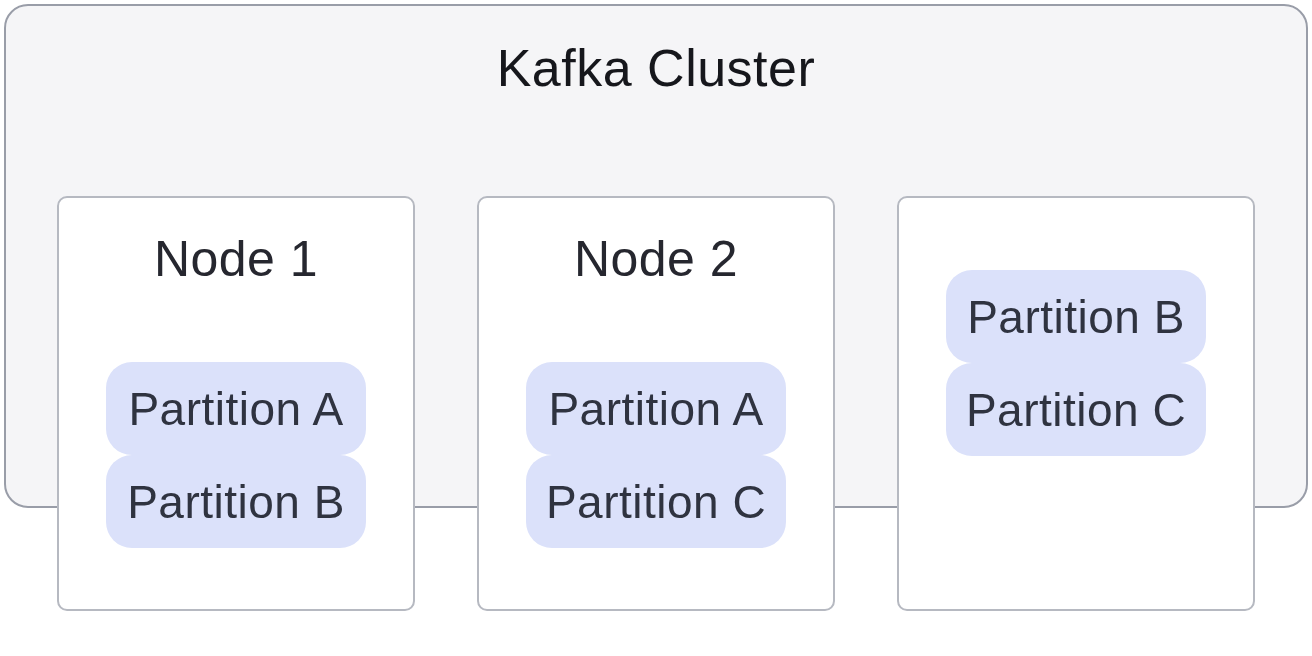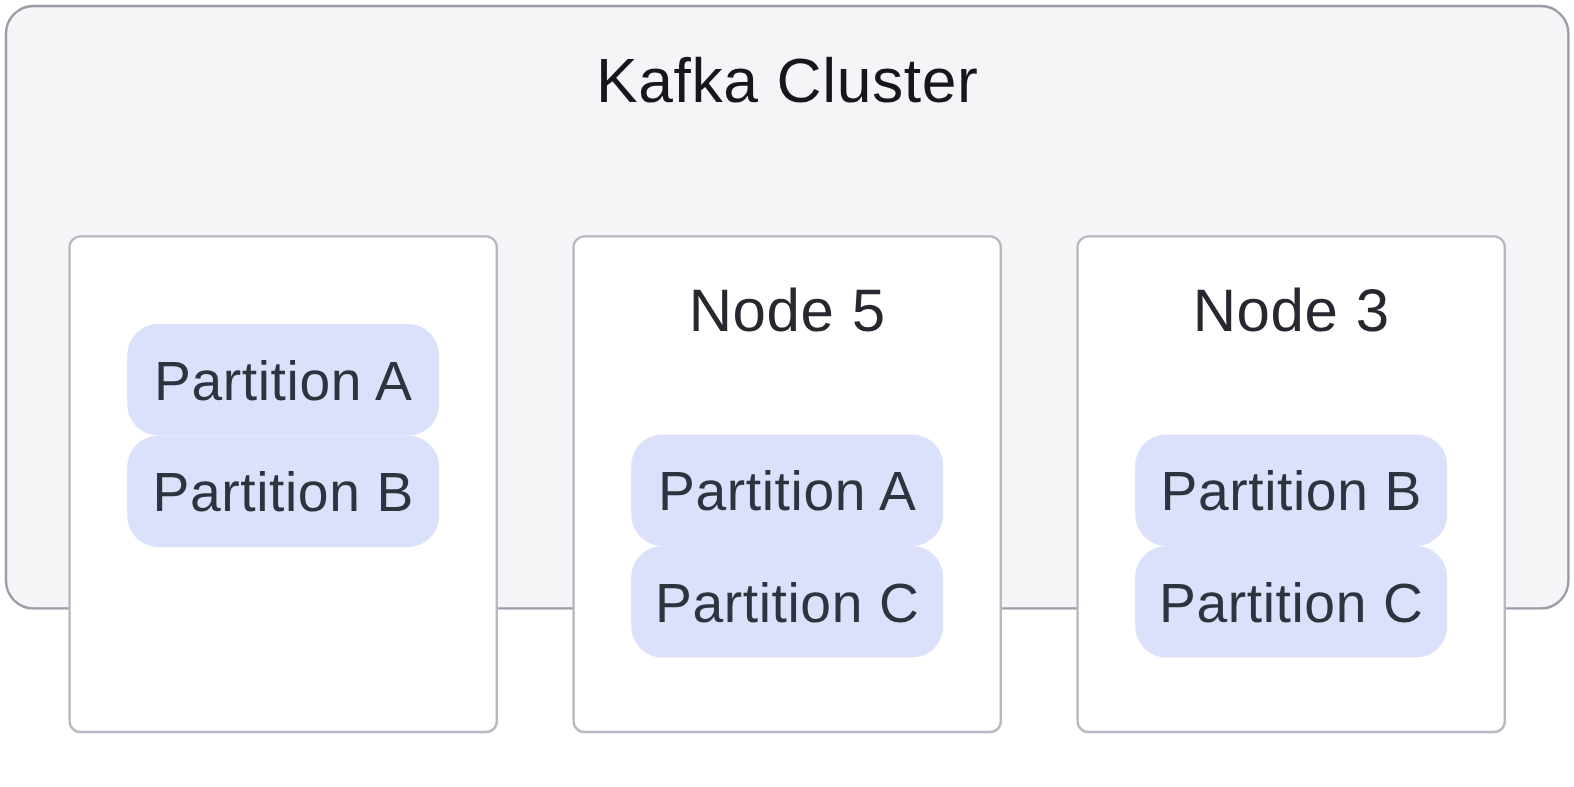--- a/index.html
+++ b/index.html
@@ -85,36 +85,36 @@
 </style>
 </head>
 <body>
 
 <div class="cluster">
   <div class="cluster-title">Kafka Cluster</div>
 
   <div class="nodes-row">
 
     <div class="node-card">
+      <div class="node-title">Node 1</div>
       <div class="partitions">
         <div class="partition-pill">Partition A</div>
         <div class="partition-pill">Partition B</div>
       </div>
     </div>
 
     <div class="node-card">
-      <div class="node-title">Node 5</div>
+      <div class="node-title">Node 2</div>
       <div class="partitions">
         <div class="partition-pill">Partition A</div>
         <div class="partition-pill">Partition C</div>
       </div>
     </div>
 
     <div class="node-card">
-      <div class="node-title">Node 3</div>
       <div class="partitions">
         <div class="partition-pill">Partition B</div>
         <div class="partition-pill">Partition C</div>
       </div>
     </div>
 
   </div>
 </div>
 
 </body></html>

